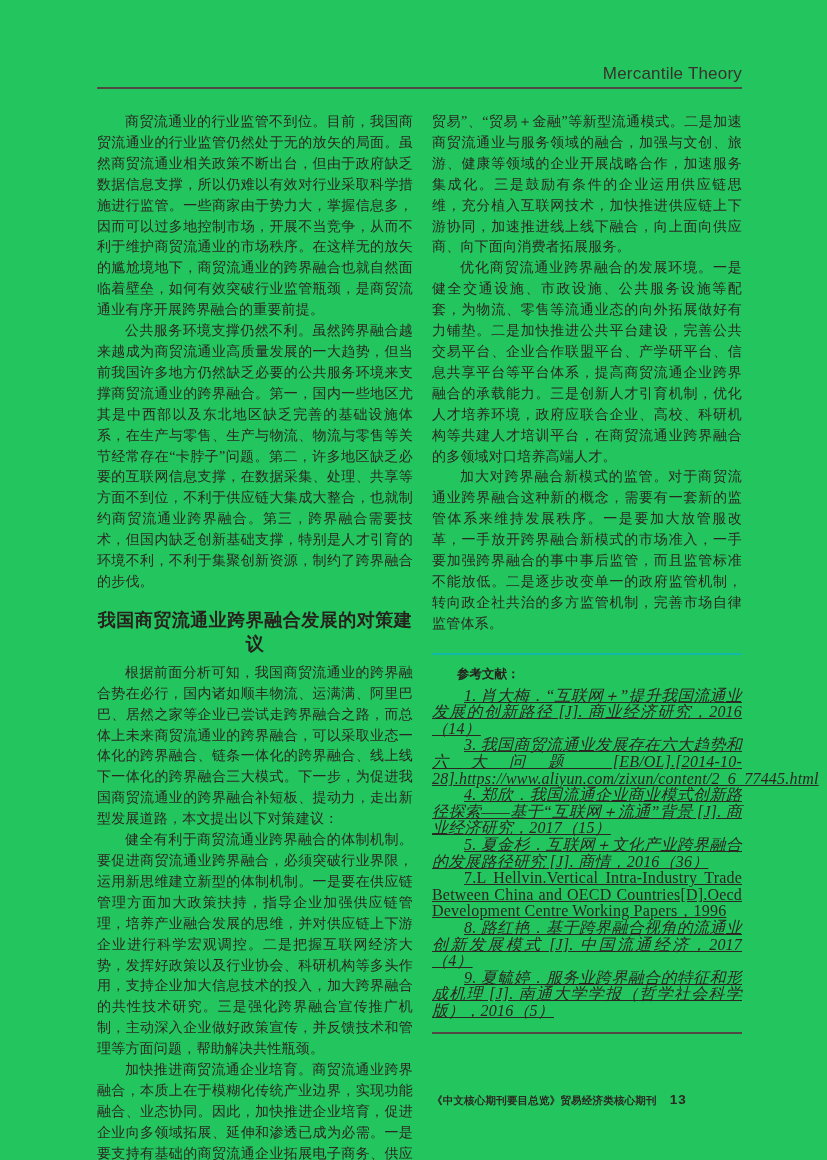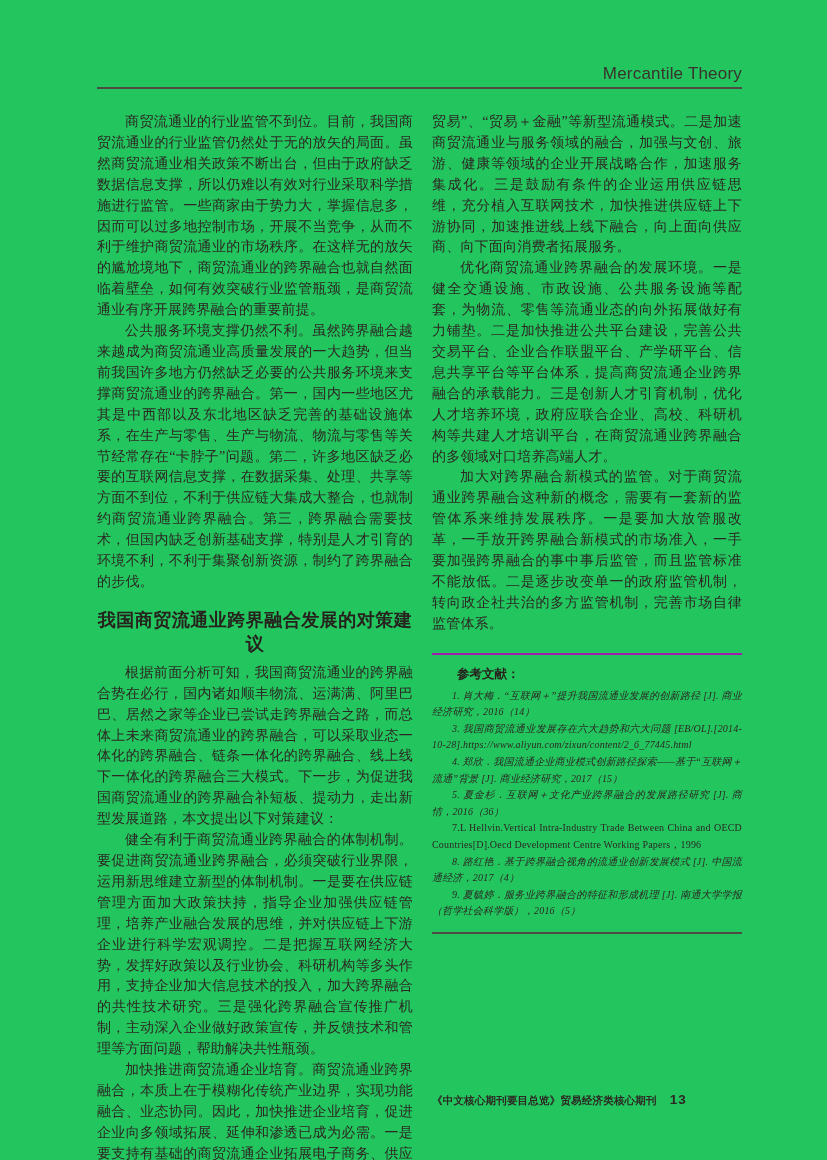--- a/index.html
+++ b/index.html
@@ -44,39 +44,40 @@
     text-align: center;
     font-family: "Liberation Sans", "DejaVu Sans", sans-serif;
     font-size: 18px;
     font-weight: bold;
     color: #27211d;
     letter-spacing: 0.5px;
   }
   
   .references-section {
     margin-top: 18px;
-    border-top: 2px solid #a21caf;
+    border-top: 2px solid #14b8a6;
     padding-top: 11px;
   }
   .references-label {
     margin: 0 0 5px 0;
     font-family: "Liberation Sans", "DejaVu Sans", sans-serif;
     font-weight: bold;
     font-size: 12.5px;
     text-indent: 2em;
     color: #27211d;
   }
   .reference-item {
     margin: 0;
-    font-size: 10px;
+    font-size: 16px;
     line-height: 16.6px;
     text-align: justify;
     text-indent: 2em;
     font-style: italic;
     letter-spacing: 0.2px;
+    text-decoration: underline;
   }
   .reference-item.en { font-style: normal; }
   .refs-bottom-rule {
     border: none;
     border-top: 2px solid #514a44;
     margin: 12px 0 0 0;
   }
   
   .page-footer {
     position: absolute;

